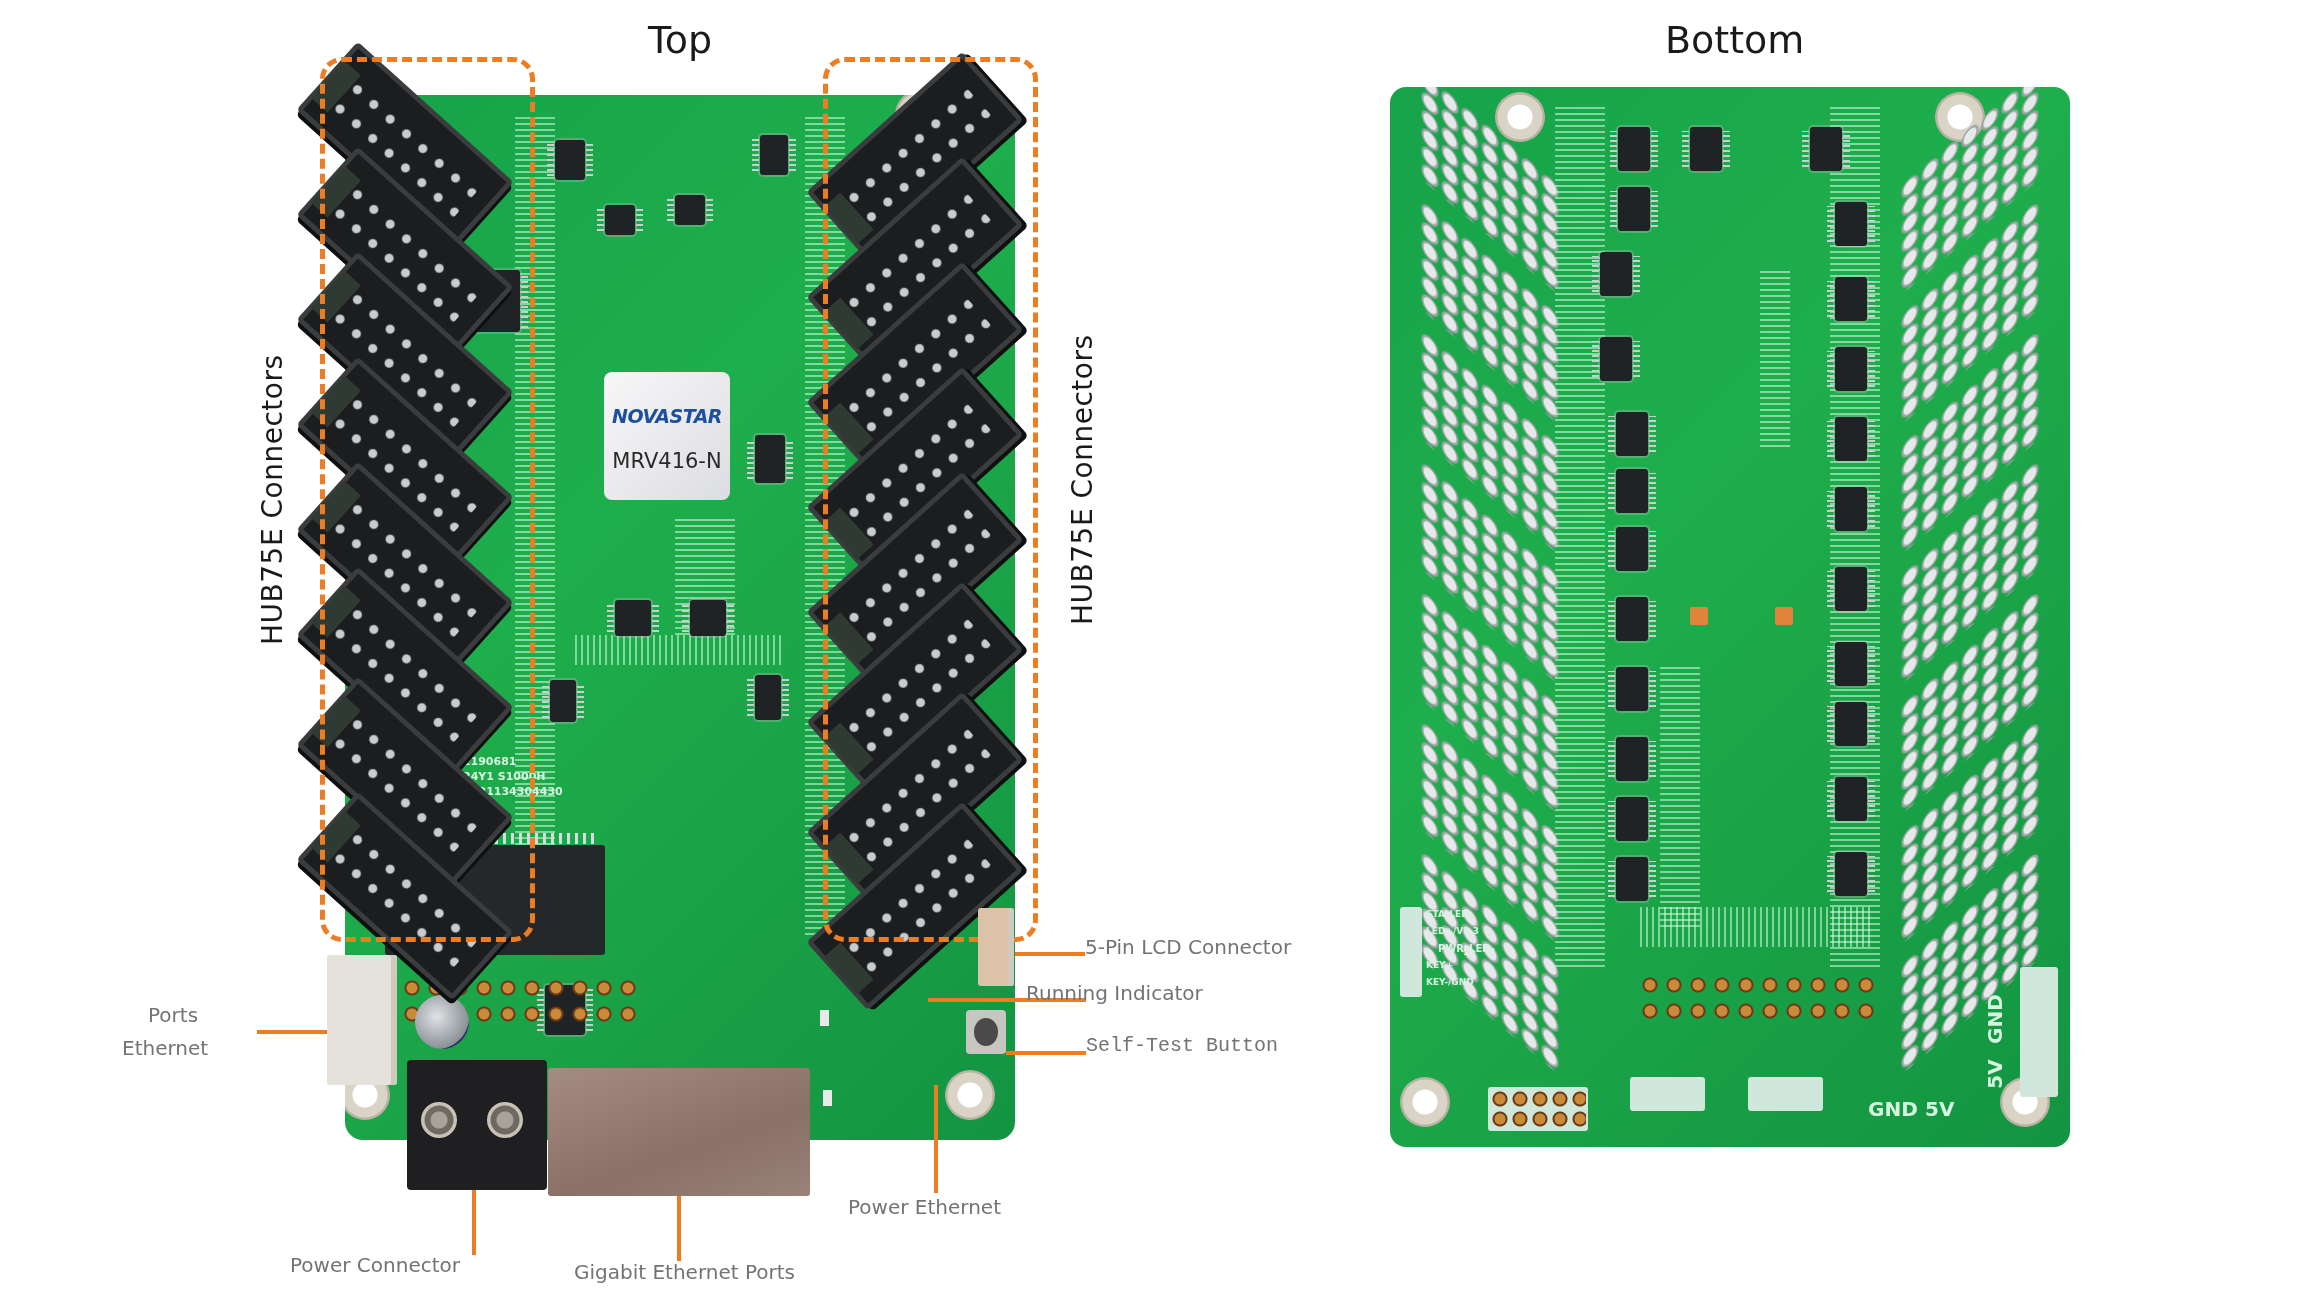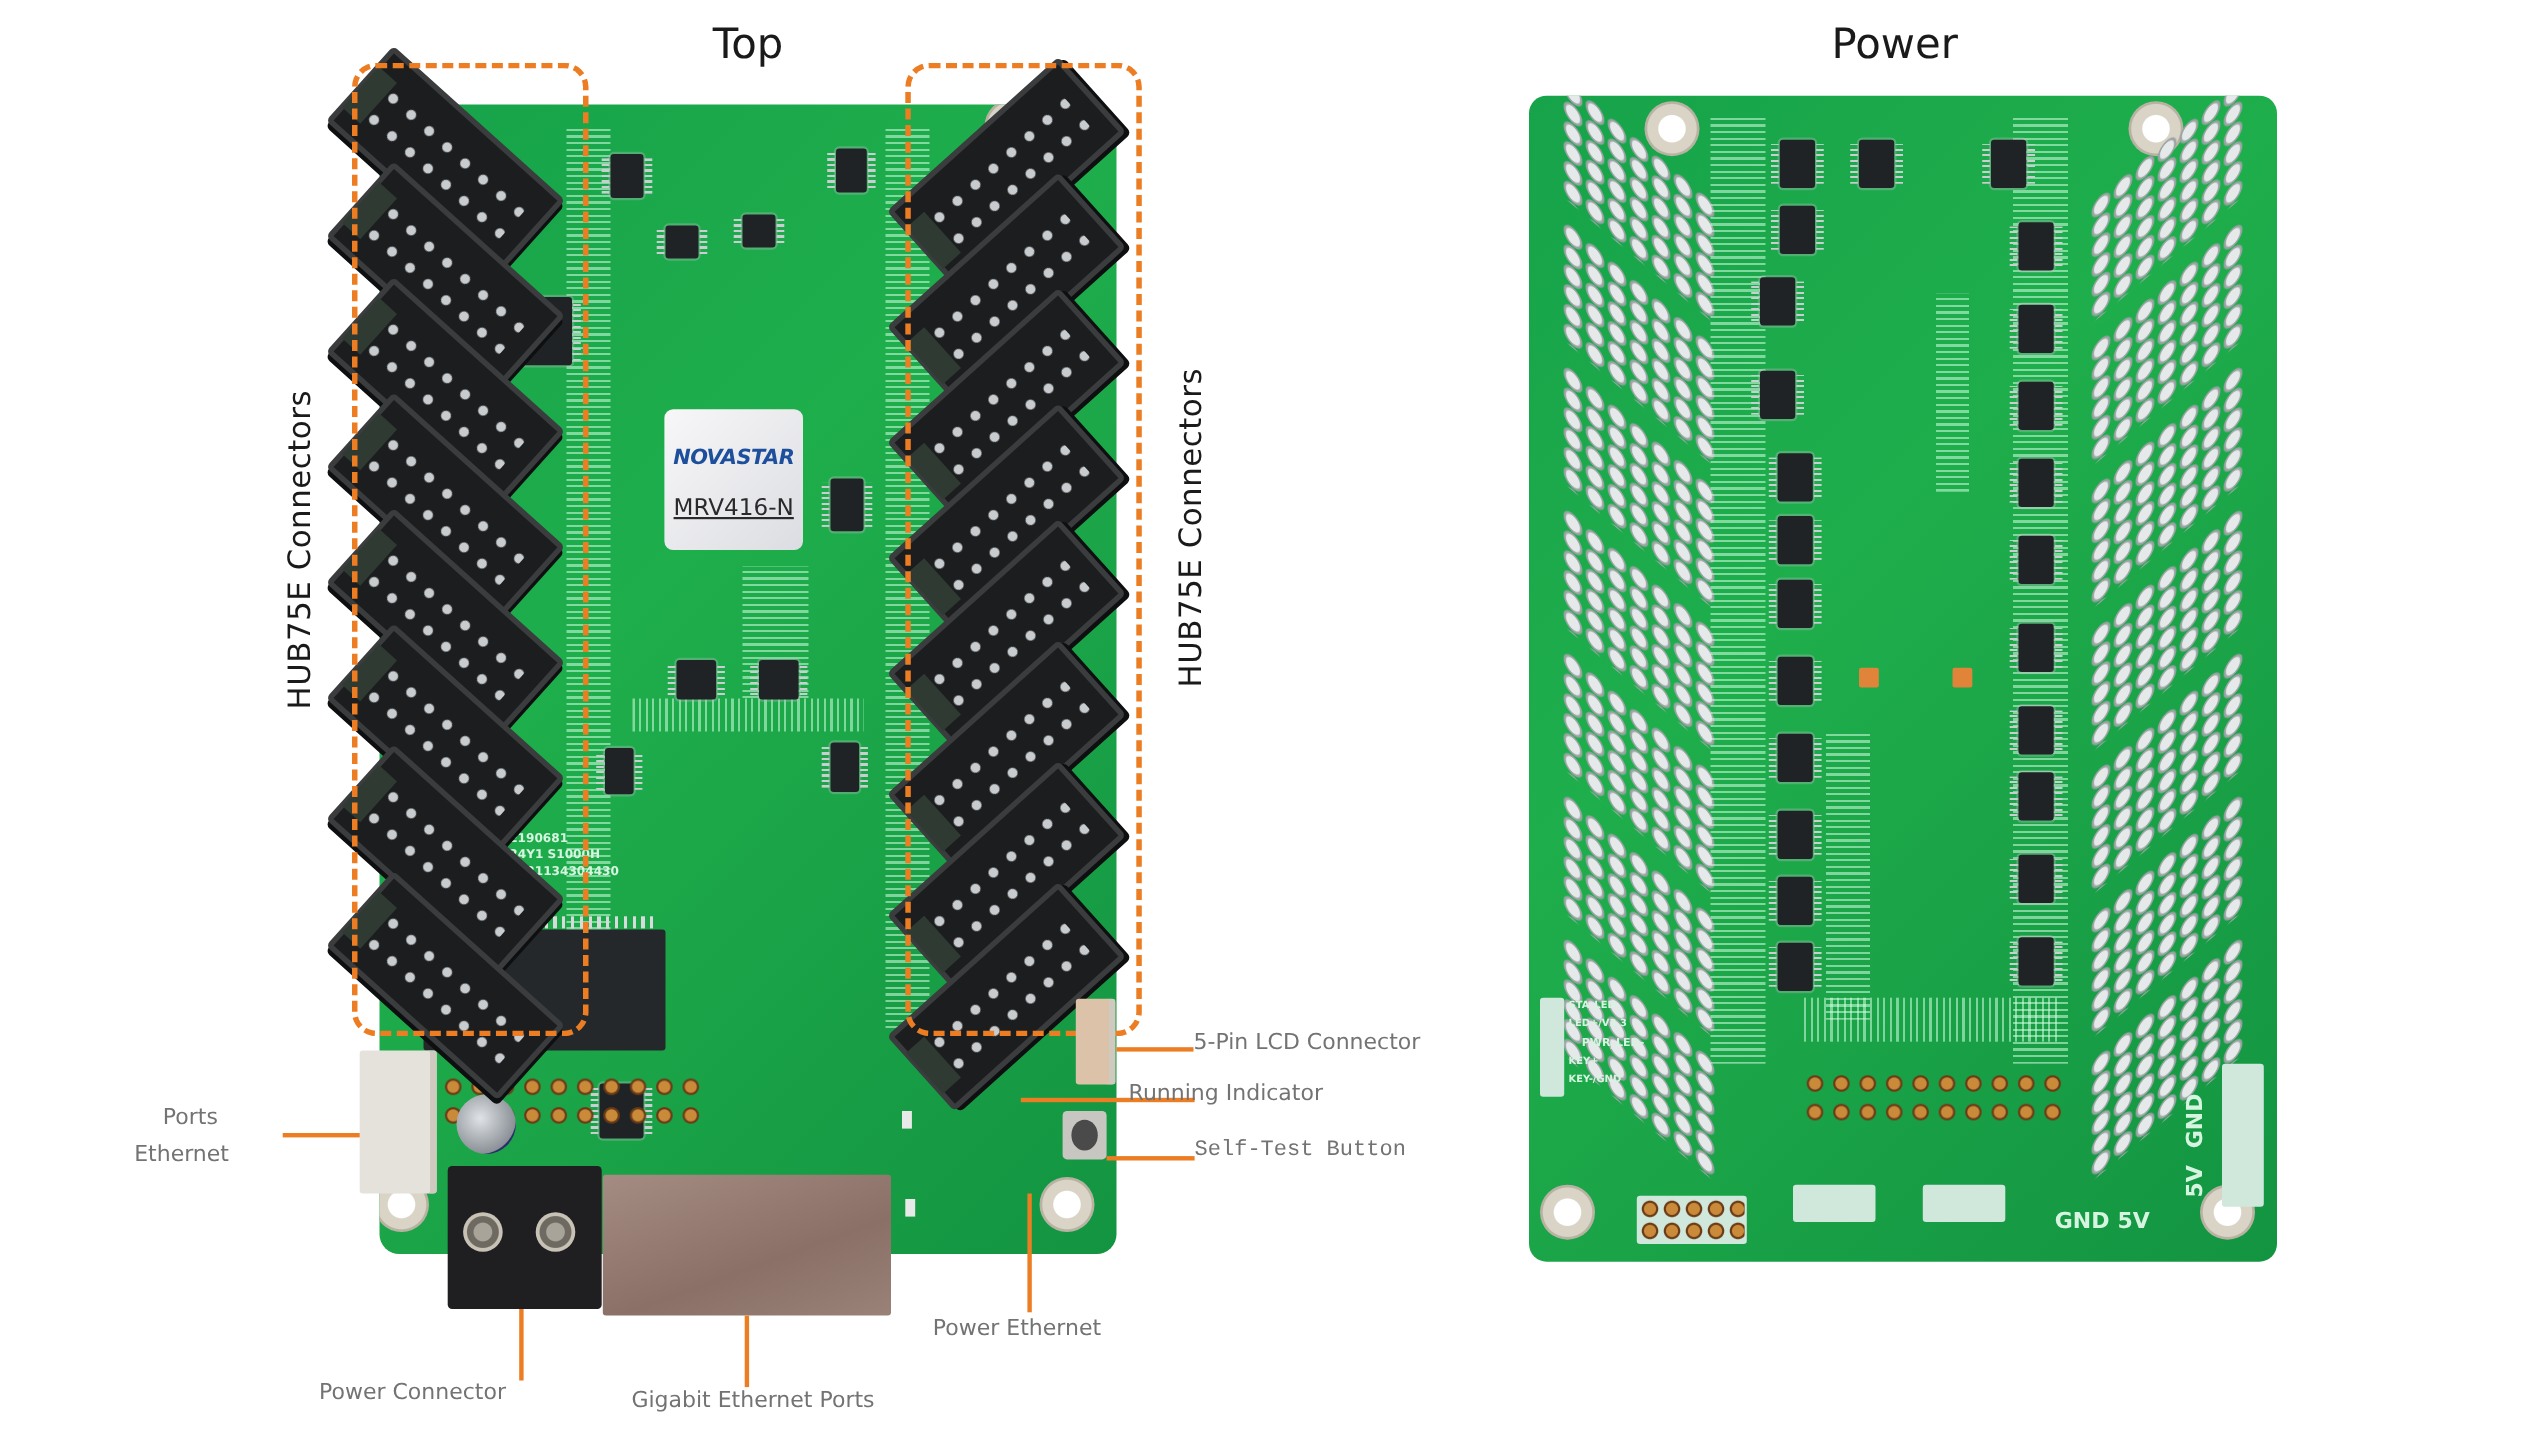--- a/index.html
+++ b/index.html
@@ -35,38 +35,38 @@
   .hub .pins { position: absolute; left: 16px; right: 16px; top: 18px; bottom: 18px;
     background-image: radial-gradient(circle, #c8ccce 0 4px, transparent 5px);
     background-size: 22px 26px; }
   .hub .key { position: absolute; left: -2px; top: 18px; width: 22px; height: 50px; background: #2f3b32; color: #b8e6c2; font-size: 11px; }
 
   .pinhole { position: absolute; background-image: radial-gradient(circle, #c98a3a 0 5px, #6b3a15 6px 7px, transparent 8px); background-size: 24px 26px; }
   .solder { position: absolute; background-image: radial-gradient(circle, #e6e9e9 0 6px, #9aa3a3 7px 8px, transparent 9px); }
 
   .novabox { position: absolute; left: 604px; top: 372px; width: 126px; height: 128px; background: linear-gradient(135deg, #f7f7f8, #dcdde2); border-radius: 8px; text-align: center; }
   .nova-brand { margin-top: 33px; font-size: 19px; font-weight: bold; font-style: italic; color: #1d4f9c; letter-spacing: -0.5px; }
-  .nova-model { margin-top: 22px; font-size: 21px; color: #2a2a2a; text-decoration: underline; }
+  .nova-model { margin-top: 22px; font-size: 21px; color: #2a2a2a; }
 
   .terminal { position: absolute; background: #1f1f21; border-radius: 4px; }
   .screw { position: absolute; width: 36px; height: 36px; border-radius: 50%; background: radial-gradient(circle, #a9a49a 0 8px, #6f6a61 9px 14px, #c8c2b6 15px 18px); }
   .rj45 { position: absolute; background: linear-gradient(160deg, #a58c82, #8a7067 60%, #9a8278); border-radius: 3px; }
   .molex { position: absolute; background: #e5e1db; border-radius: 3px; box-shadow: inset -6px 0 0 #cfc9c0; }
   .cap { position: absolute; border-radius: 50%; background: radial-gradient(circle at 40% 40%, #e0e3e6, #8a9096 70%, #2b2f6b 72%); }
   .button { position: absolute; background: #c8c6c0; border-radius: 4px; }
   .button::after { content: ""; position: absolute; left: 8px; top: 8px; right: 8px; bottom: 8px; border-radius: 50%; background: #4a4a4a; }
 
   .silk-text { position: absolute; color: #d6f5e0; font-size: 22px; font-weight: bold; font-family: "DejaVu Sans", sans-serif; }
   .whitepad { position: absolute; background: #cfe8db; border-radius: 3px; }
 </style>
 </head>
 <body>
 
 <div class="title" style="left:648px; top:18px;">Top</div>
-<div class="title" style="left:1665px; top:18px;">Power</div>
+<div class="title" style="left:1665px; top:18px;">Bottom</div>
 
 <div class="pcb pcb-top">
 
   <div class="silk" style="left:170px; top:20px; width:40px; height:820px;"></div>
   <div class="silk" style="left:460px; top:20px; width:40px; height:820px;"></div>
   <div class="silkh" style="left:230px; top:540px; width:210px; height:30px;"></div>
   <div class="silk" style="left:330px; top:420px; width:60px; height:120px;"></div>
 
   <div class="chip" style="left:210px; top:45px; width:30px; height:40px;"></div>
   <div class="chip" style="left:415px; top:40px; width:28px; height:40px;"></div>

